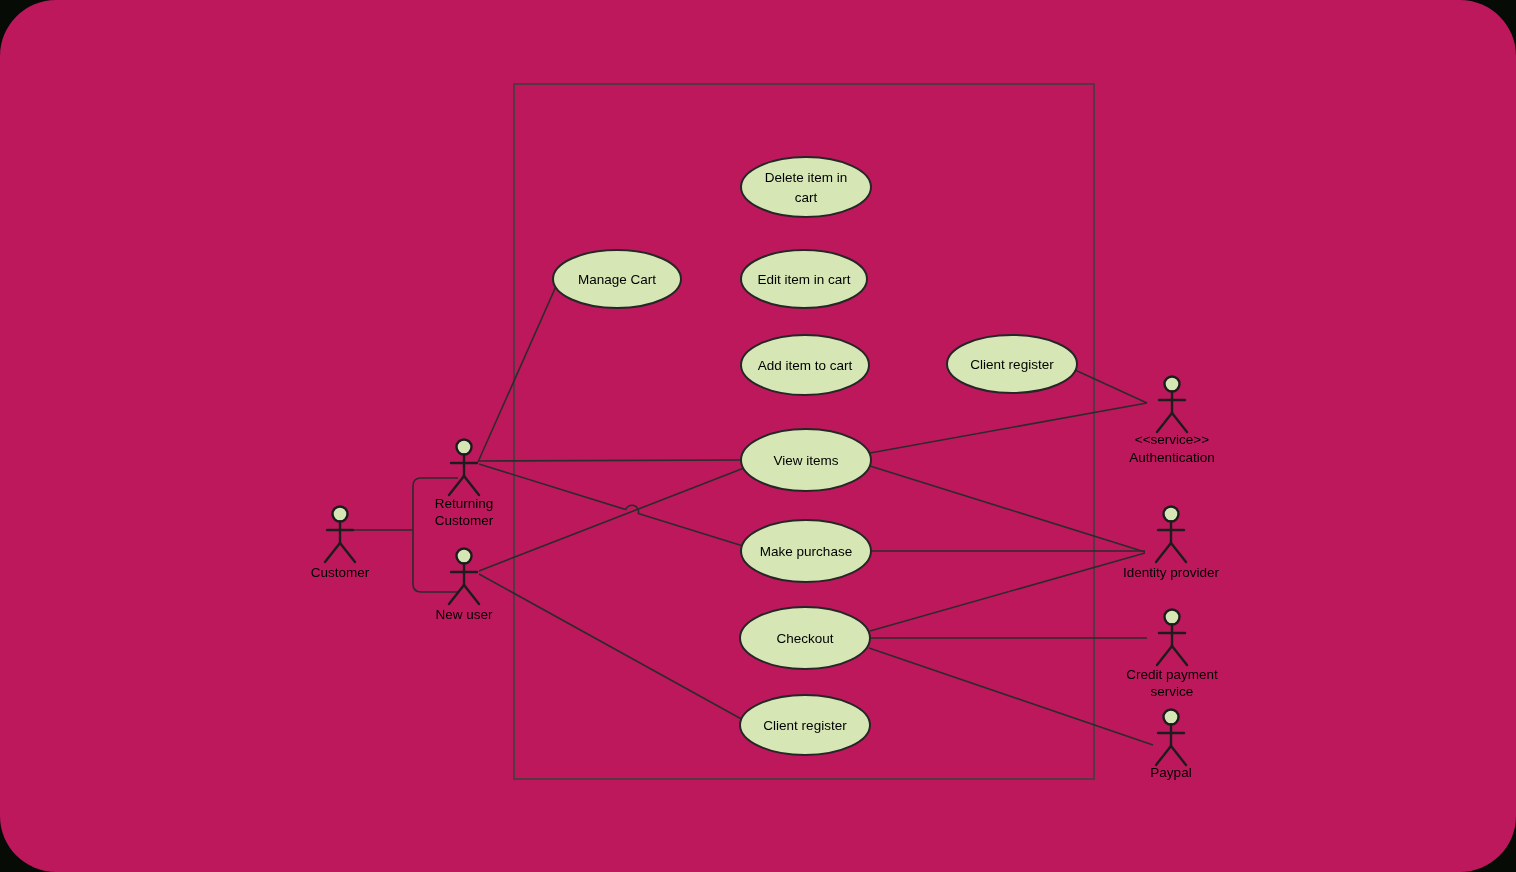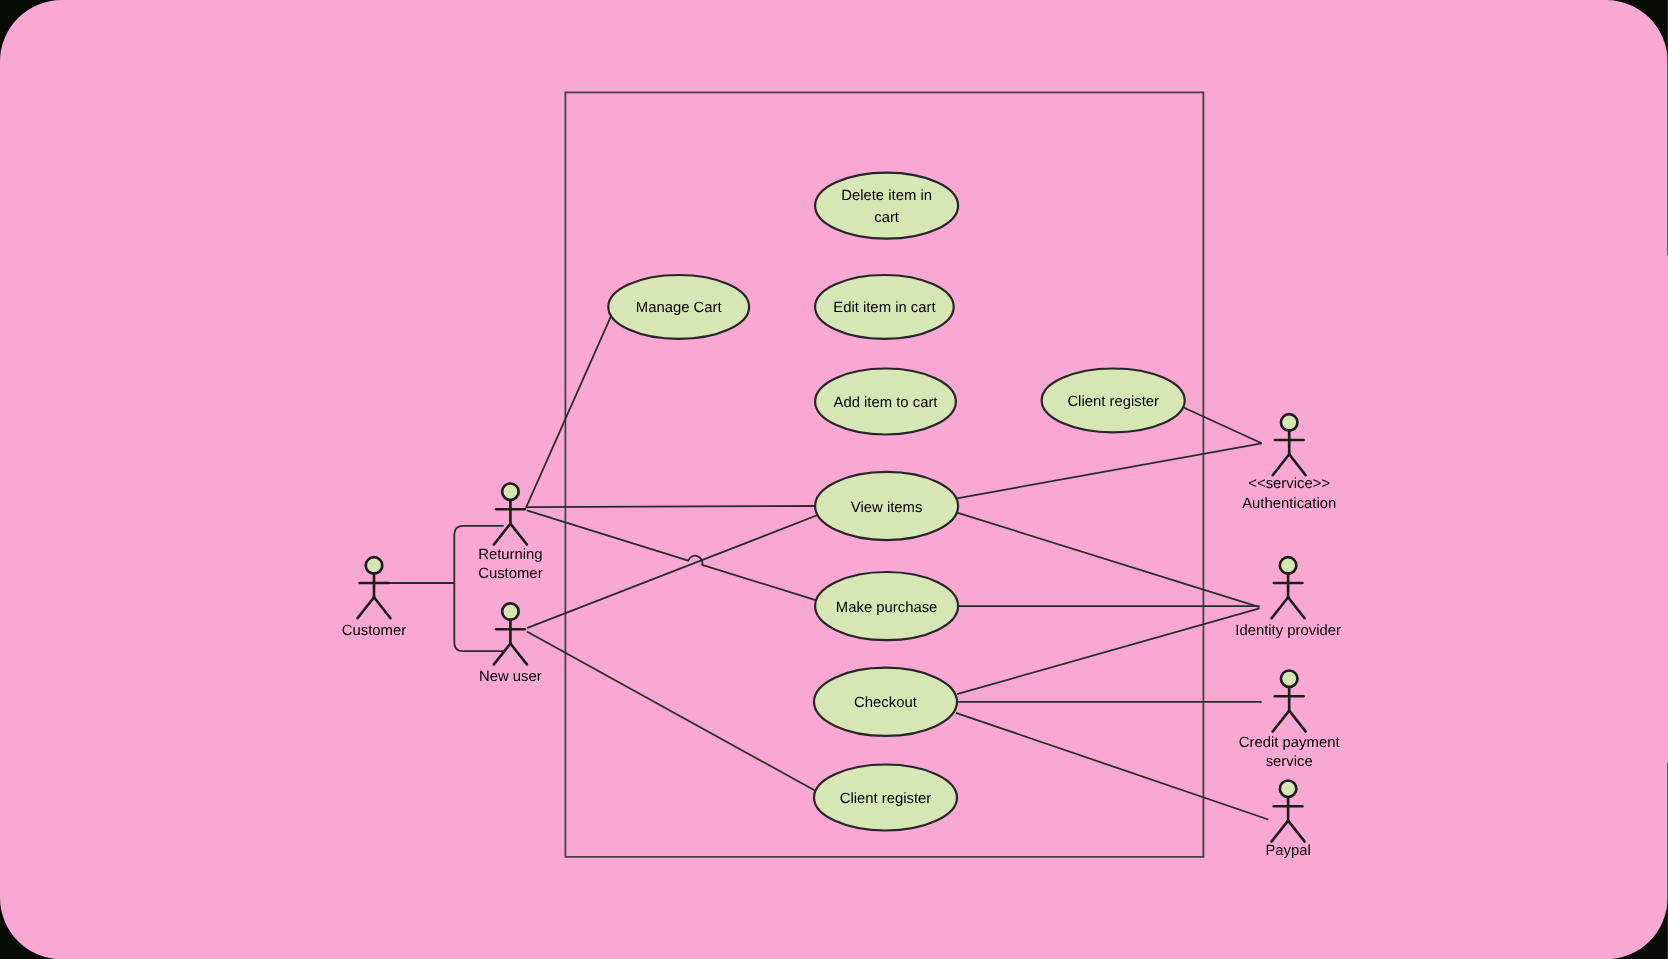--- a/index.html
+++ b/index.html
@@ -1,16 +1,16 @@
 <!DOCTYPE html>
 <html><head>
 <meta charset="utf-8">
 <style>
   html,body{margin:0;padding:0;background:#060b06;width:1516px;height:872px;overflow:hidden;}
-  .page{position:relative;width:1516px;height:872px;background:#f9a8d4;border-radius:56px;overflow:hidden;}
+  .page{position:relative;width:1516px;height:872px;background:#be185d;border-radius:56px;overflow:hidden;}
   svg{position:absolute;left:0;top:0;}
   svg text{font-family:"Liberation Sans", sans-serif;font-size:13.5px;fill:#000000;text-anchor:middle;}
   .usecase ellipse{fill:#d6e7b5;stroke:#262626;stroke-width:2;}
   .actor line{stroke:#1c1c1c;stroke-width:2.4;stroke-linecap:round;}
   .actor circle{fill:#d6e7b5;stroke:#1c1c1c;stroke-width:2.4;}
   .assoc{stroke:#2b2b2b;stroke-width:1.6;fill:none;}
   .boundary{fill:none;stroke:#3f3f3f;stroke-width:1.6;}
 </style>
 </head>
 <body>

